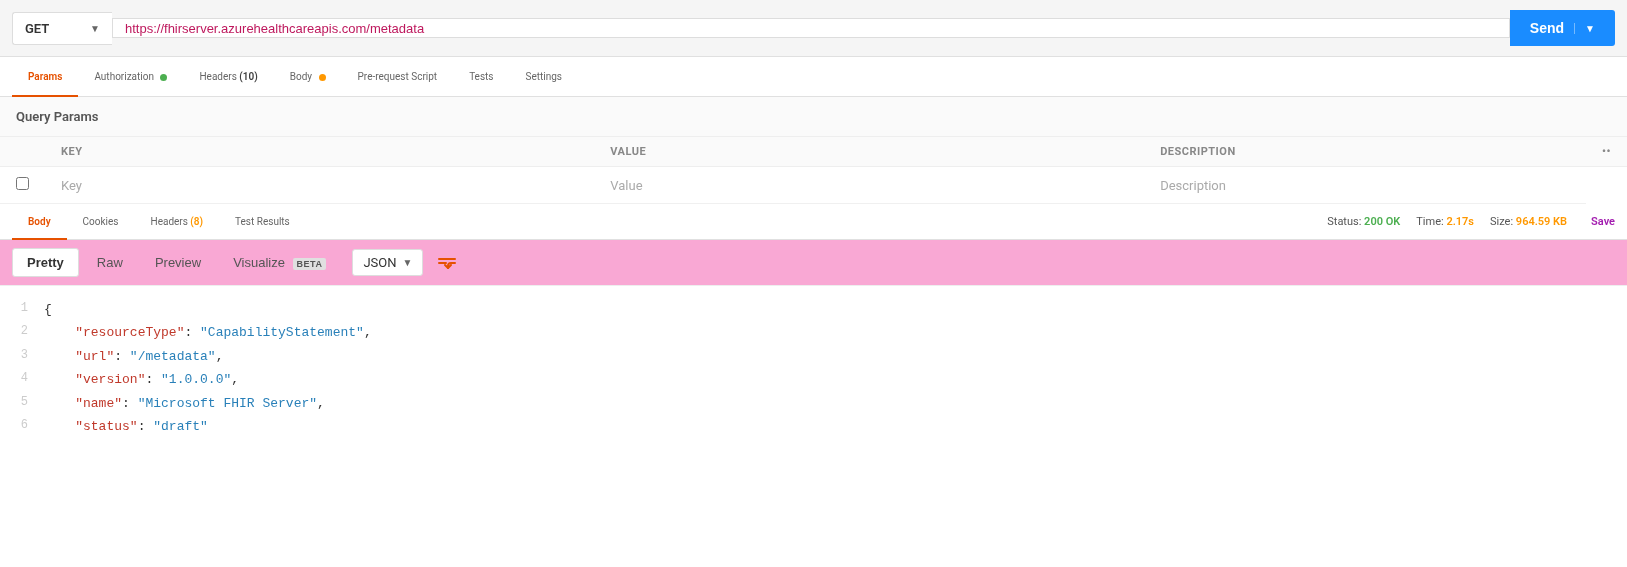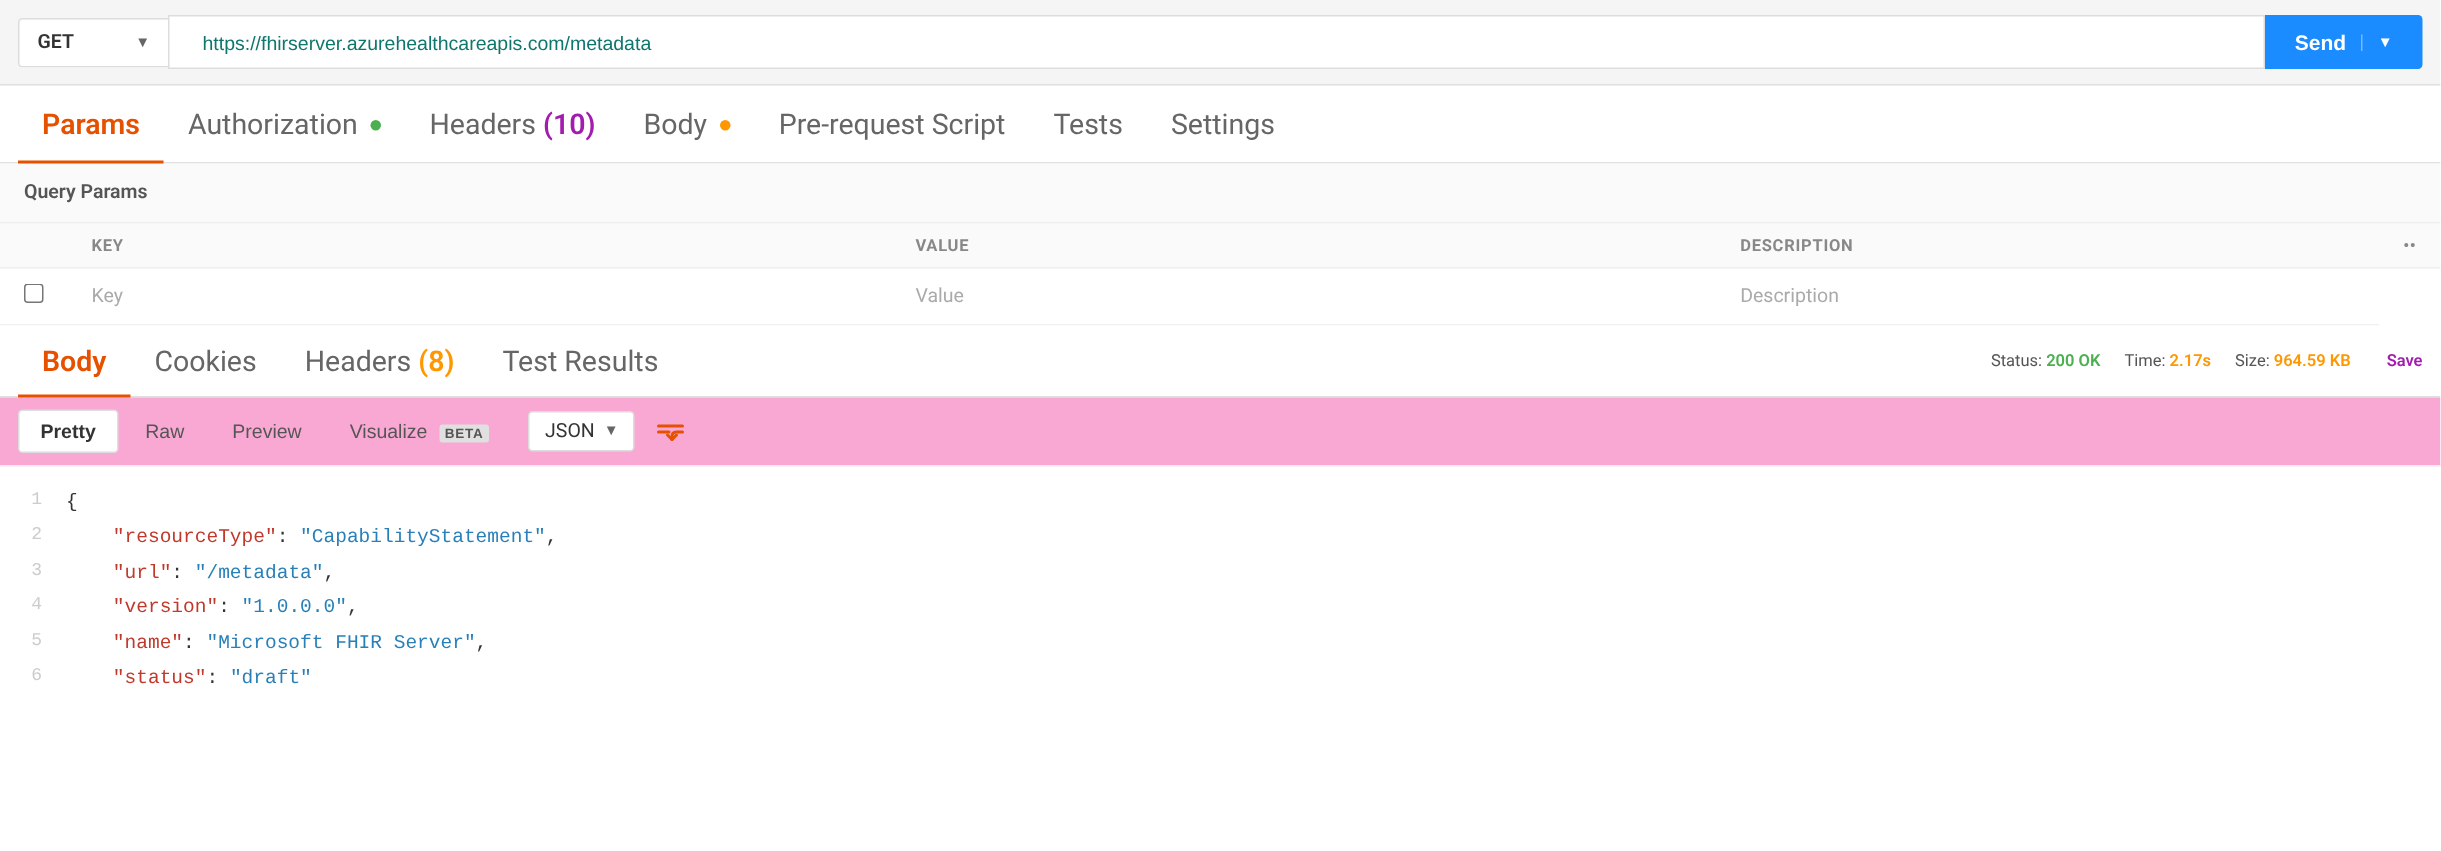--- a/index.html
+++ b/index.html
@@ -36,25 +36,25 @@
     }
     .method-select .chevron {
       color: #666;
       font-size: 10px;
       margin-left: 8px;
     }
     .url-input {
       flex: 1;
       border: 1px solid #ddd;
       border-radius: 0;
-      padding: 8px 22px;
-      font-size: 13px;
-      color: #0f766e;
+      padding: 8px 12px;
+      font-size: 13px;
+      color: #be185d;
       outline: none;
-      height: 36px;
+      height: 20px;
     }
     .send-btn {
       display: flex;
       align-items: center;
       background: #1a8cff;
       color: #fff;
       border: none;
       border-radius: 0 3px 3px 0;
       padding: 16px 20px;
       font-size: 14px;
@@ -73,21 +73,21 @@
     .tabs-container {
       border-bottom: 1px solid #e0e0e0;
       padding: 0 12px;
       display: flex;
       align-items: center;
     }
     .tab {
       padding: 14px 16px;
       cursor: pointer;
       color: #666;
-      font-size: 19px;
+      font-size: 10px;
       position: relative;
       white-space: nowrap;
       text-decoration: none;
     }
     .tab.active {
       color: #e65100;
       font-weight: 600;
     }
     .tab.active::after {
       content: '';
@@ -102,21 +102,21 @@
       display: inline-block;
       width: 7px;
       height: 7px;
       border-radius: 50%;
       margin-left: 4px;
       vertical-align: middle;
     }
     .dot-green { background: #4caf50; }
     .dot-orange { background: #ff9800; }
     .tab .count {
-      color: #a21caf;
+      color: #404040;
       font-weight: 600;
     }
 
     
     .section-header {
       padding: 12px 16px;
       font-size: 13px;
       font-weight: 600;
       color: #555;
       background: #fafafa;

